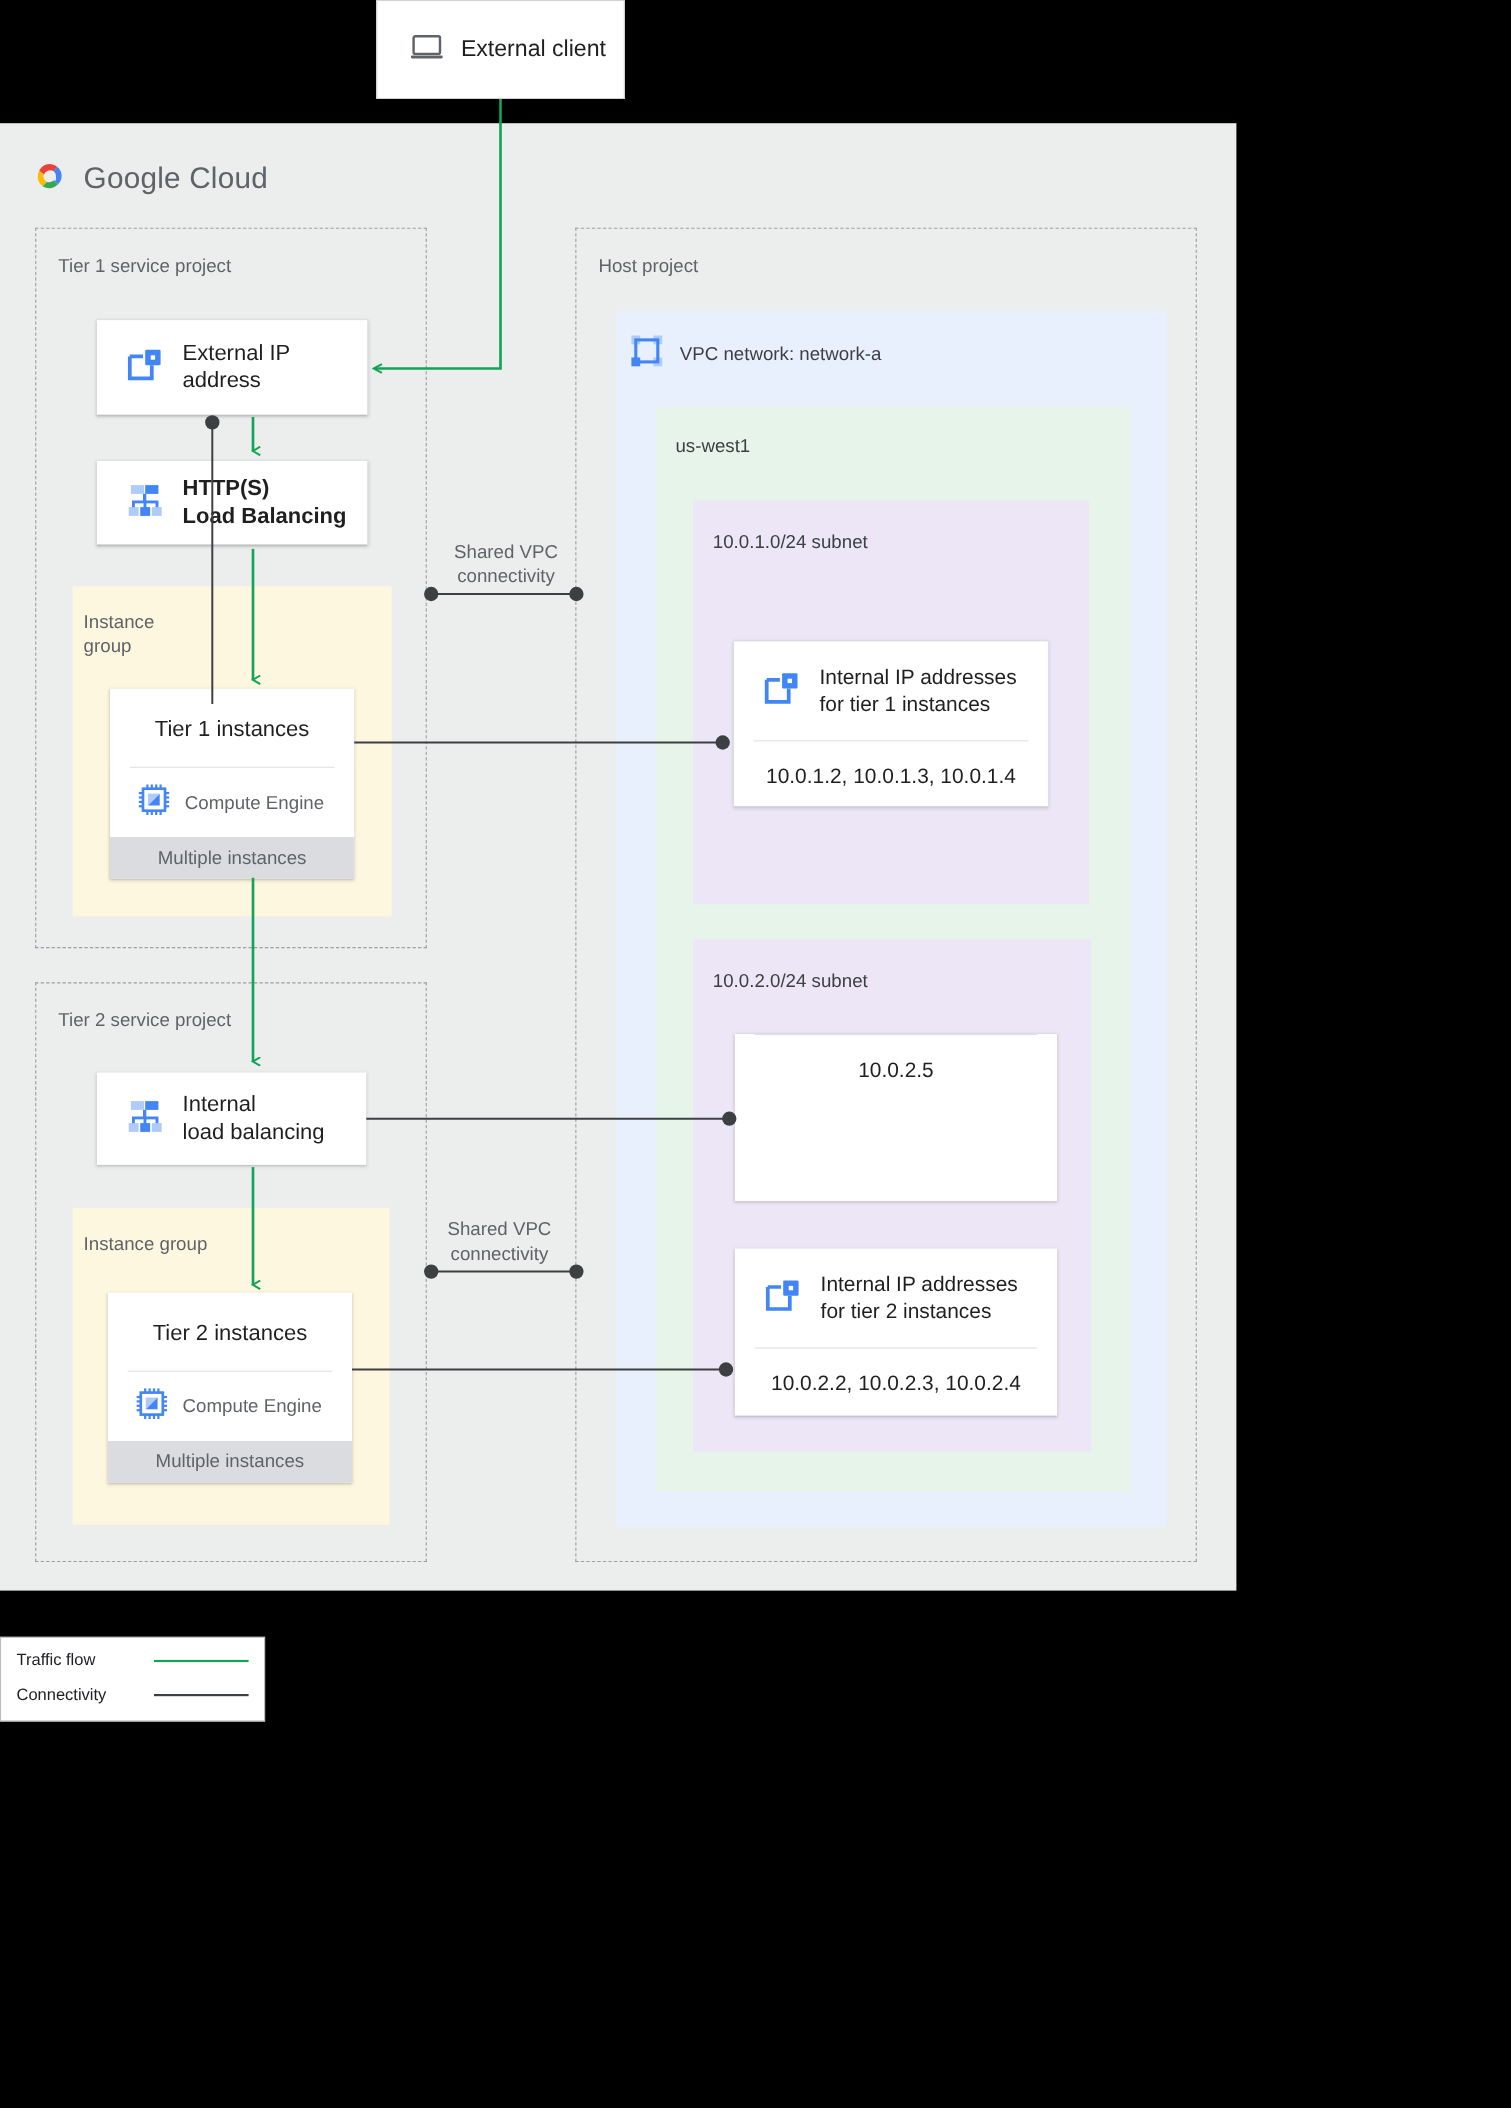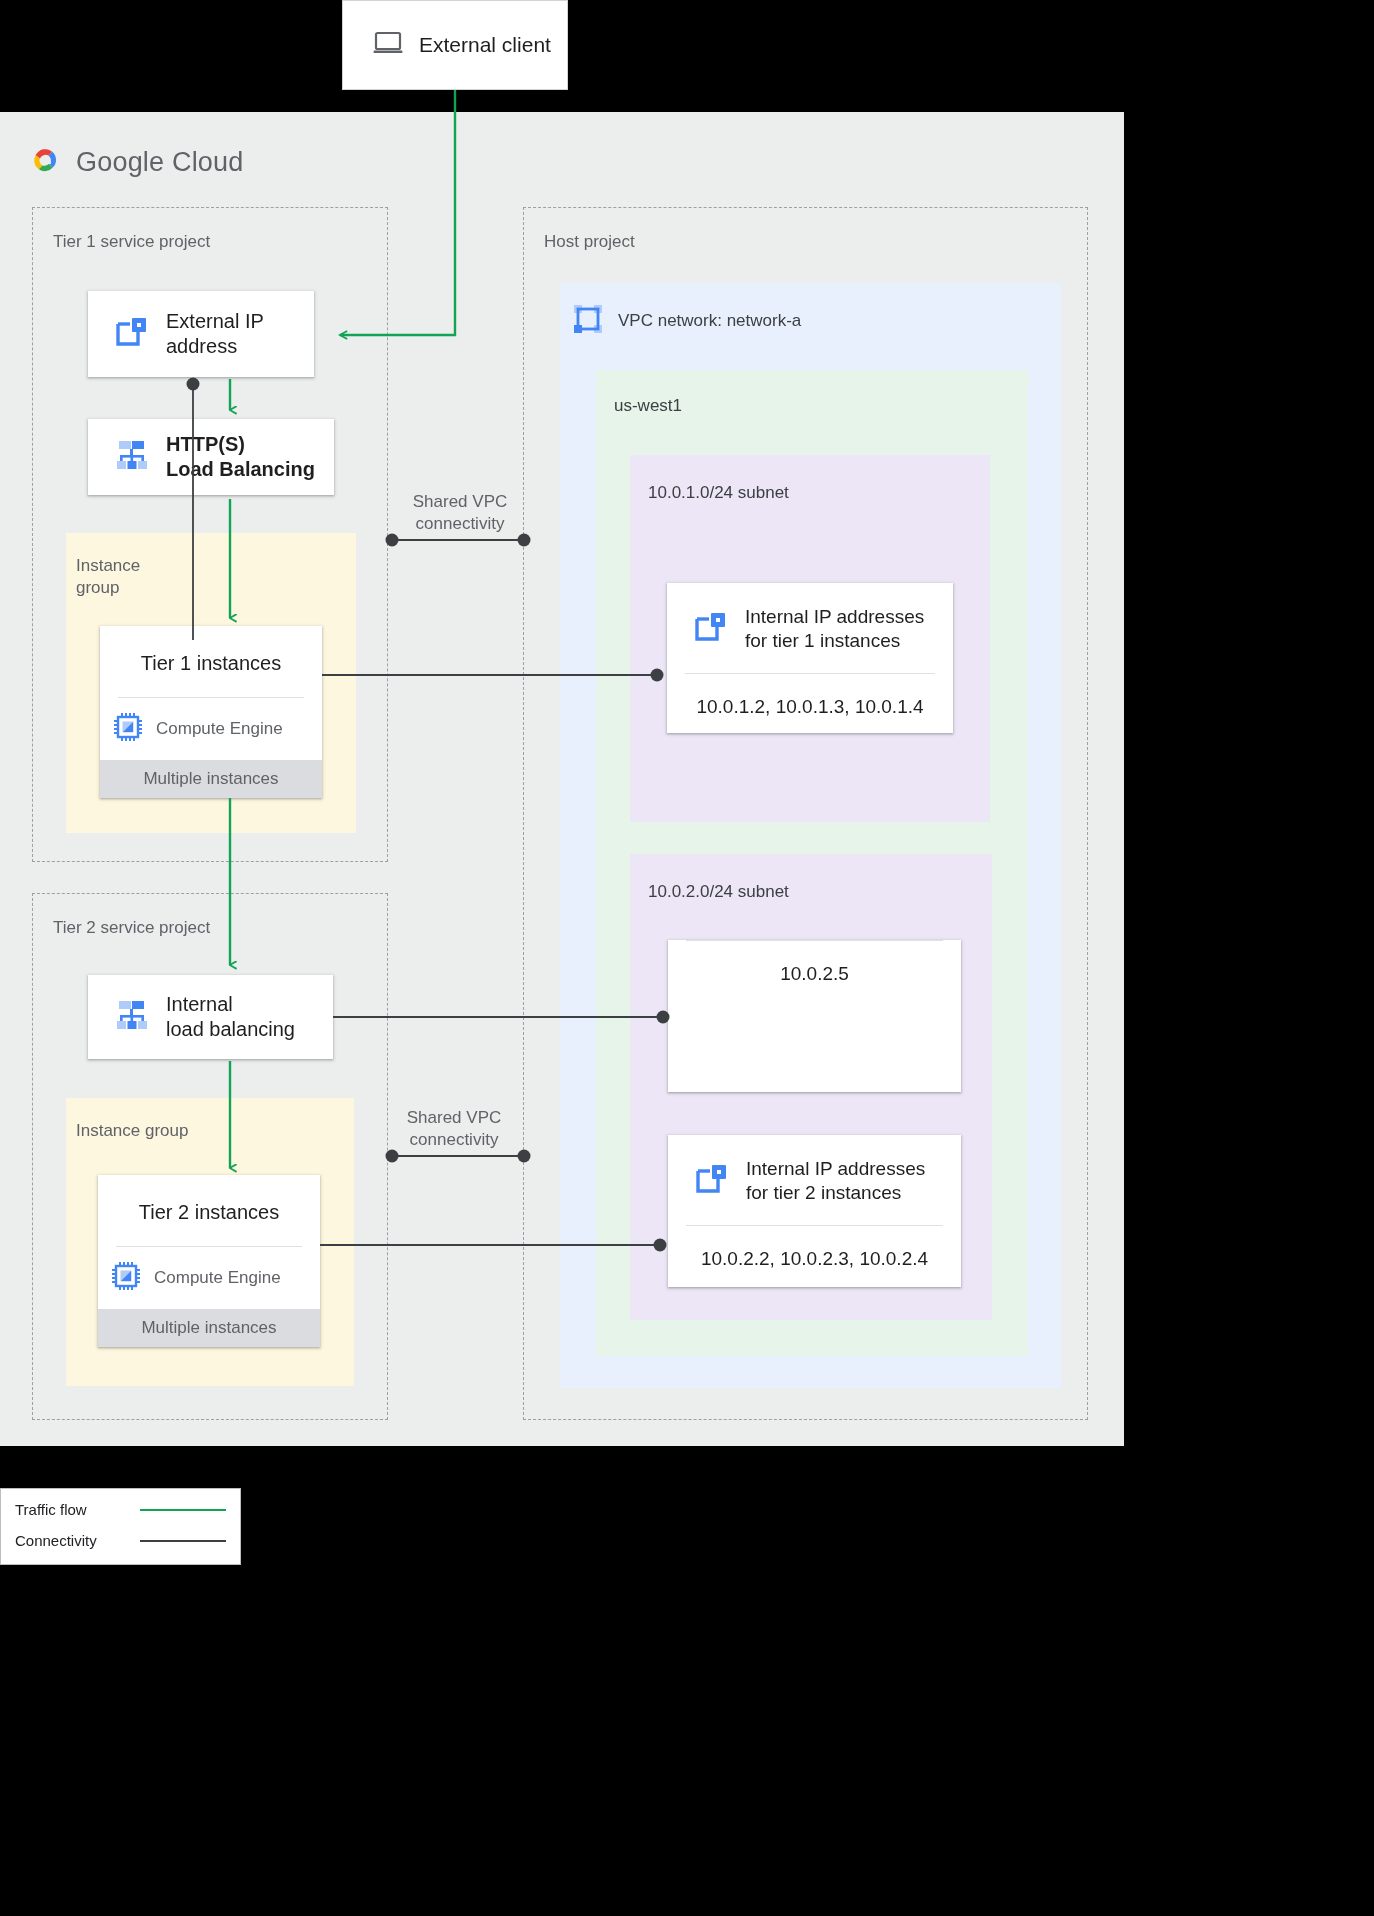--- a/index.html
+++ b/index.html
@@ -51,21 +51,21 @@
 
   
   .card{
     position:absolute;background:#fff;
     box-shadow:0 1px 2px rgba(60,64,67,.3),0 1px 3px 1px rgba(60,64,67,.15);
     box-sizing:border-box;
   }
   .card .row{display:flex;align-items:center;gap:16px;height:100%;padding-left:26px;}
   .card .row .ctext{font-size:20px;color:#1f1f1f;line-height:1.25;}
 
-  #card-extip{left:88px;top:291px;width:226px;height:86px;}
+  #card-extip{left:88px;top:291px;width:246px;height:86px;}
   #card-httplb{left:88px;top:419px;width:246px;height:76px;font-weight:bold;}
   #card-intlb{left:88px;top:975px;width:245px;height:84px;}
 
   
   .igroup{
     position:absolute;background:#fef7e0;box-sizing:border-box;
   }
   .igroup>.ttl{position:absolute;left:10px;top:22px;font-size:17px;color:#5f6368;line-height:1.3;}
   #ig1{left:66px;top:533px;width:290px;height:300px;}
   #ig2{left:66px;top:1098px;width:288px;height:288px;}
@@ -75,21 +75,21 @@
   .stack .shadow2{position:absolute;left:12px;top:0;right:12px;height:8px;background:#fdfcf7;border:1px solid #e6e1d4;box-sizing:border-box;}
   .stack .shadow1{position:absolute;left:6px;top:0;right:6px;height:8px;background:#fdfcf7;border:1px solid #e6e1d4;box-sizing:border-box;}
   .stack .mainc{
     position:absolute;left:0;top:0;right:0;background:#fff;
     box-shadow:0 1px 2px rgba(60,64,67,.3),0 1px 3px 1px rgba(60,64,67,.15);
   }
   .stack .mainc .hd{
     text-align:center;font-size:20px;color:#1f1f1f;padding-top:26px;padding-bottom:22px;
   }
   .stack .mainc .sep{height:1px;background:#e0e0e0;margin:0 18px;}
-  .stack .mainc .prow{display:flex;align-items:center;gap:14px;padding:15px 0 15px 14px;}
+  .stack .mainc .prow{display:flex;align-items:center;gap:14px;padding:15px 0 15px 26px;}
   .stack .mainc .prow .ptxt{font-size:17px;color:#5f6368;}
   .stack .mainc .ftr{
     background:#dadce0;text-align:center;font-size:17px;color:#5f6368;padding:9px 0;
   }
 
   #stk1{left:100px;top:626px;width:222px;height:172px;}
   #stk2{left:98px;top:1175px;width:222px;height:196px;}
 
   
   #vpc-box{position:absolute;left:560px;top:283px;width:501px;height:1105px;background:#e8f0fe;}

